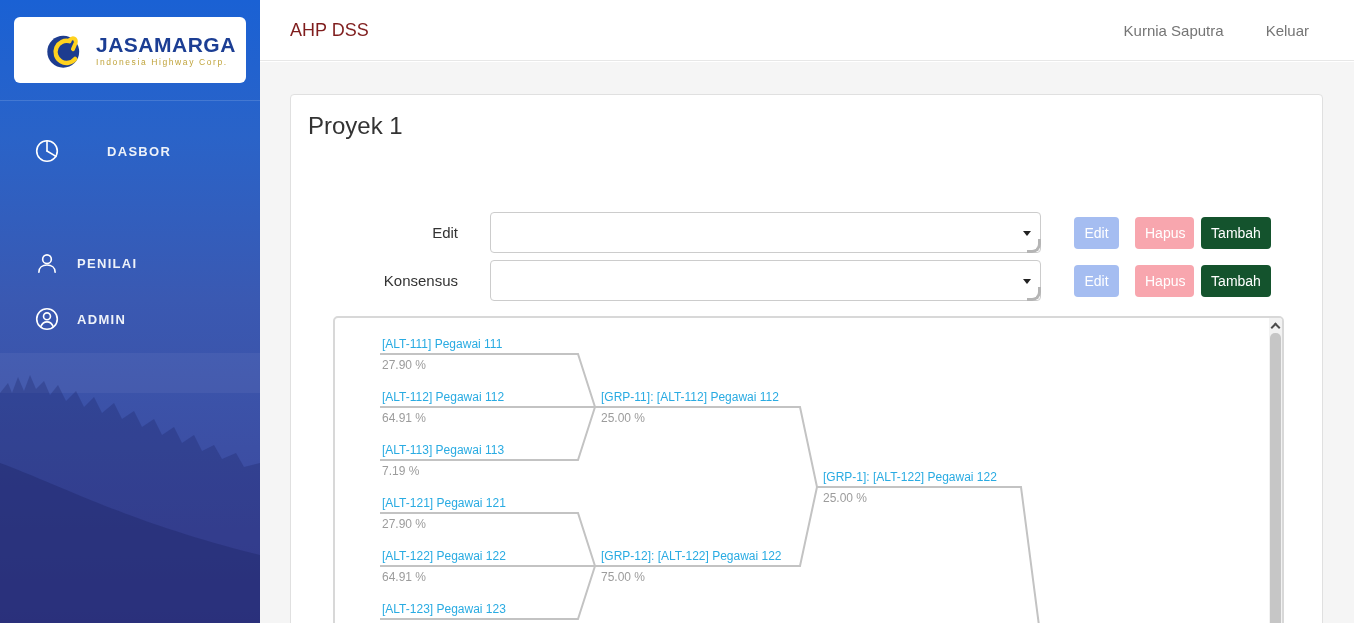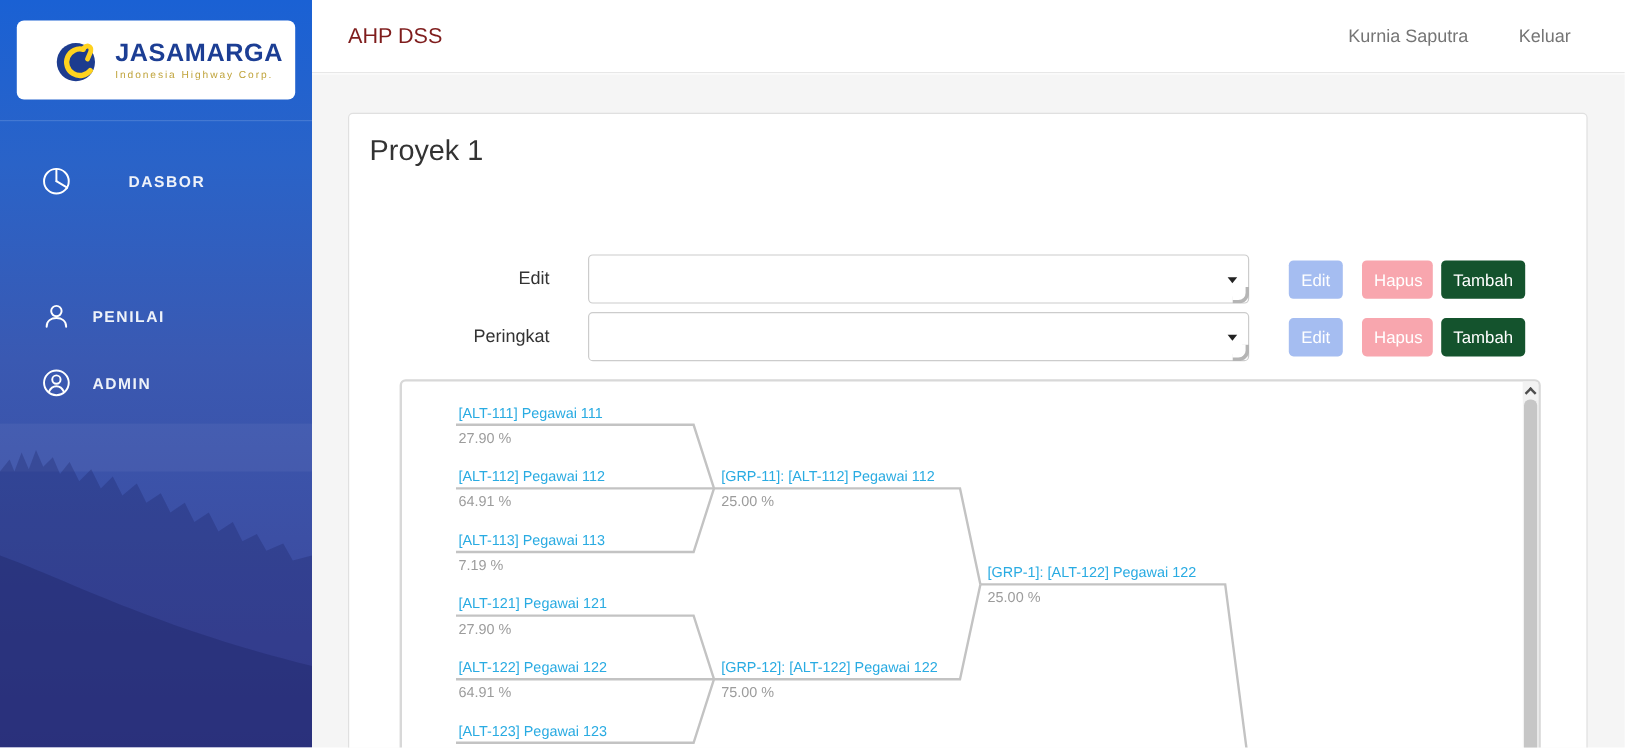--- a/index.html
+++ b/index.html
@@ -163,21 +163,21 @@
             <span></span>
           </div>
           <div class="btn-group">
             <button class="btn btn-edit">Edit</button>
             <button class="btn btn-hapus">Hapus</button>
             <button class="btn btn-tambah">Tambah</button>
           </div>
         </div>
 
         <div class="form-row">
-          <div class="form-label">Peringkat</div>
+          <div class="form-label">Konsensus</div>
           <div class="select-wrap">
             <span></span>
           </div>
           <div class="btn-group">
             <button class="btn btn-edit">Edit</button>
             <button class="btn btn-hapus">Hapus</button>
             <button class="btn btn-tambah">Tambah</button>
           </div>
         </div>
       </div>

